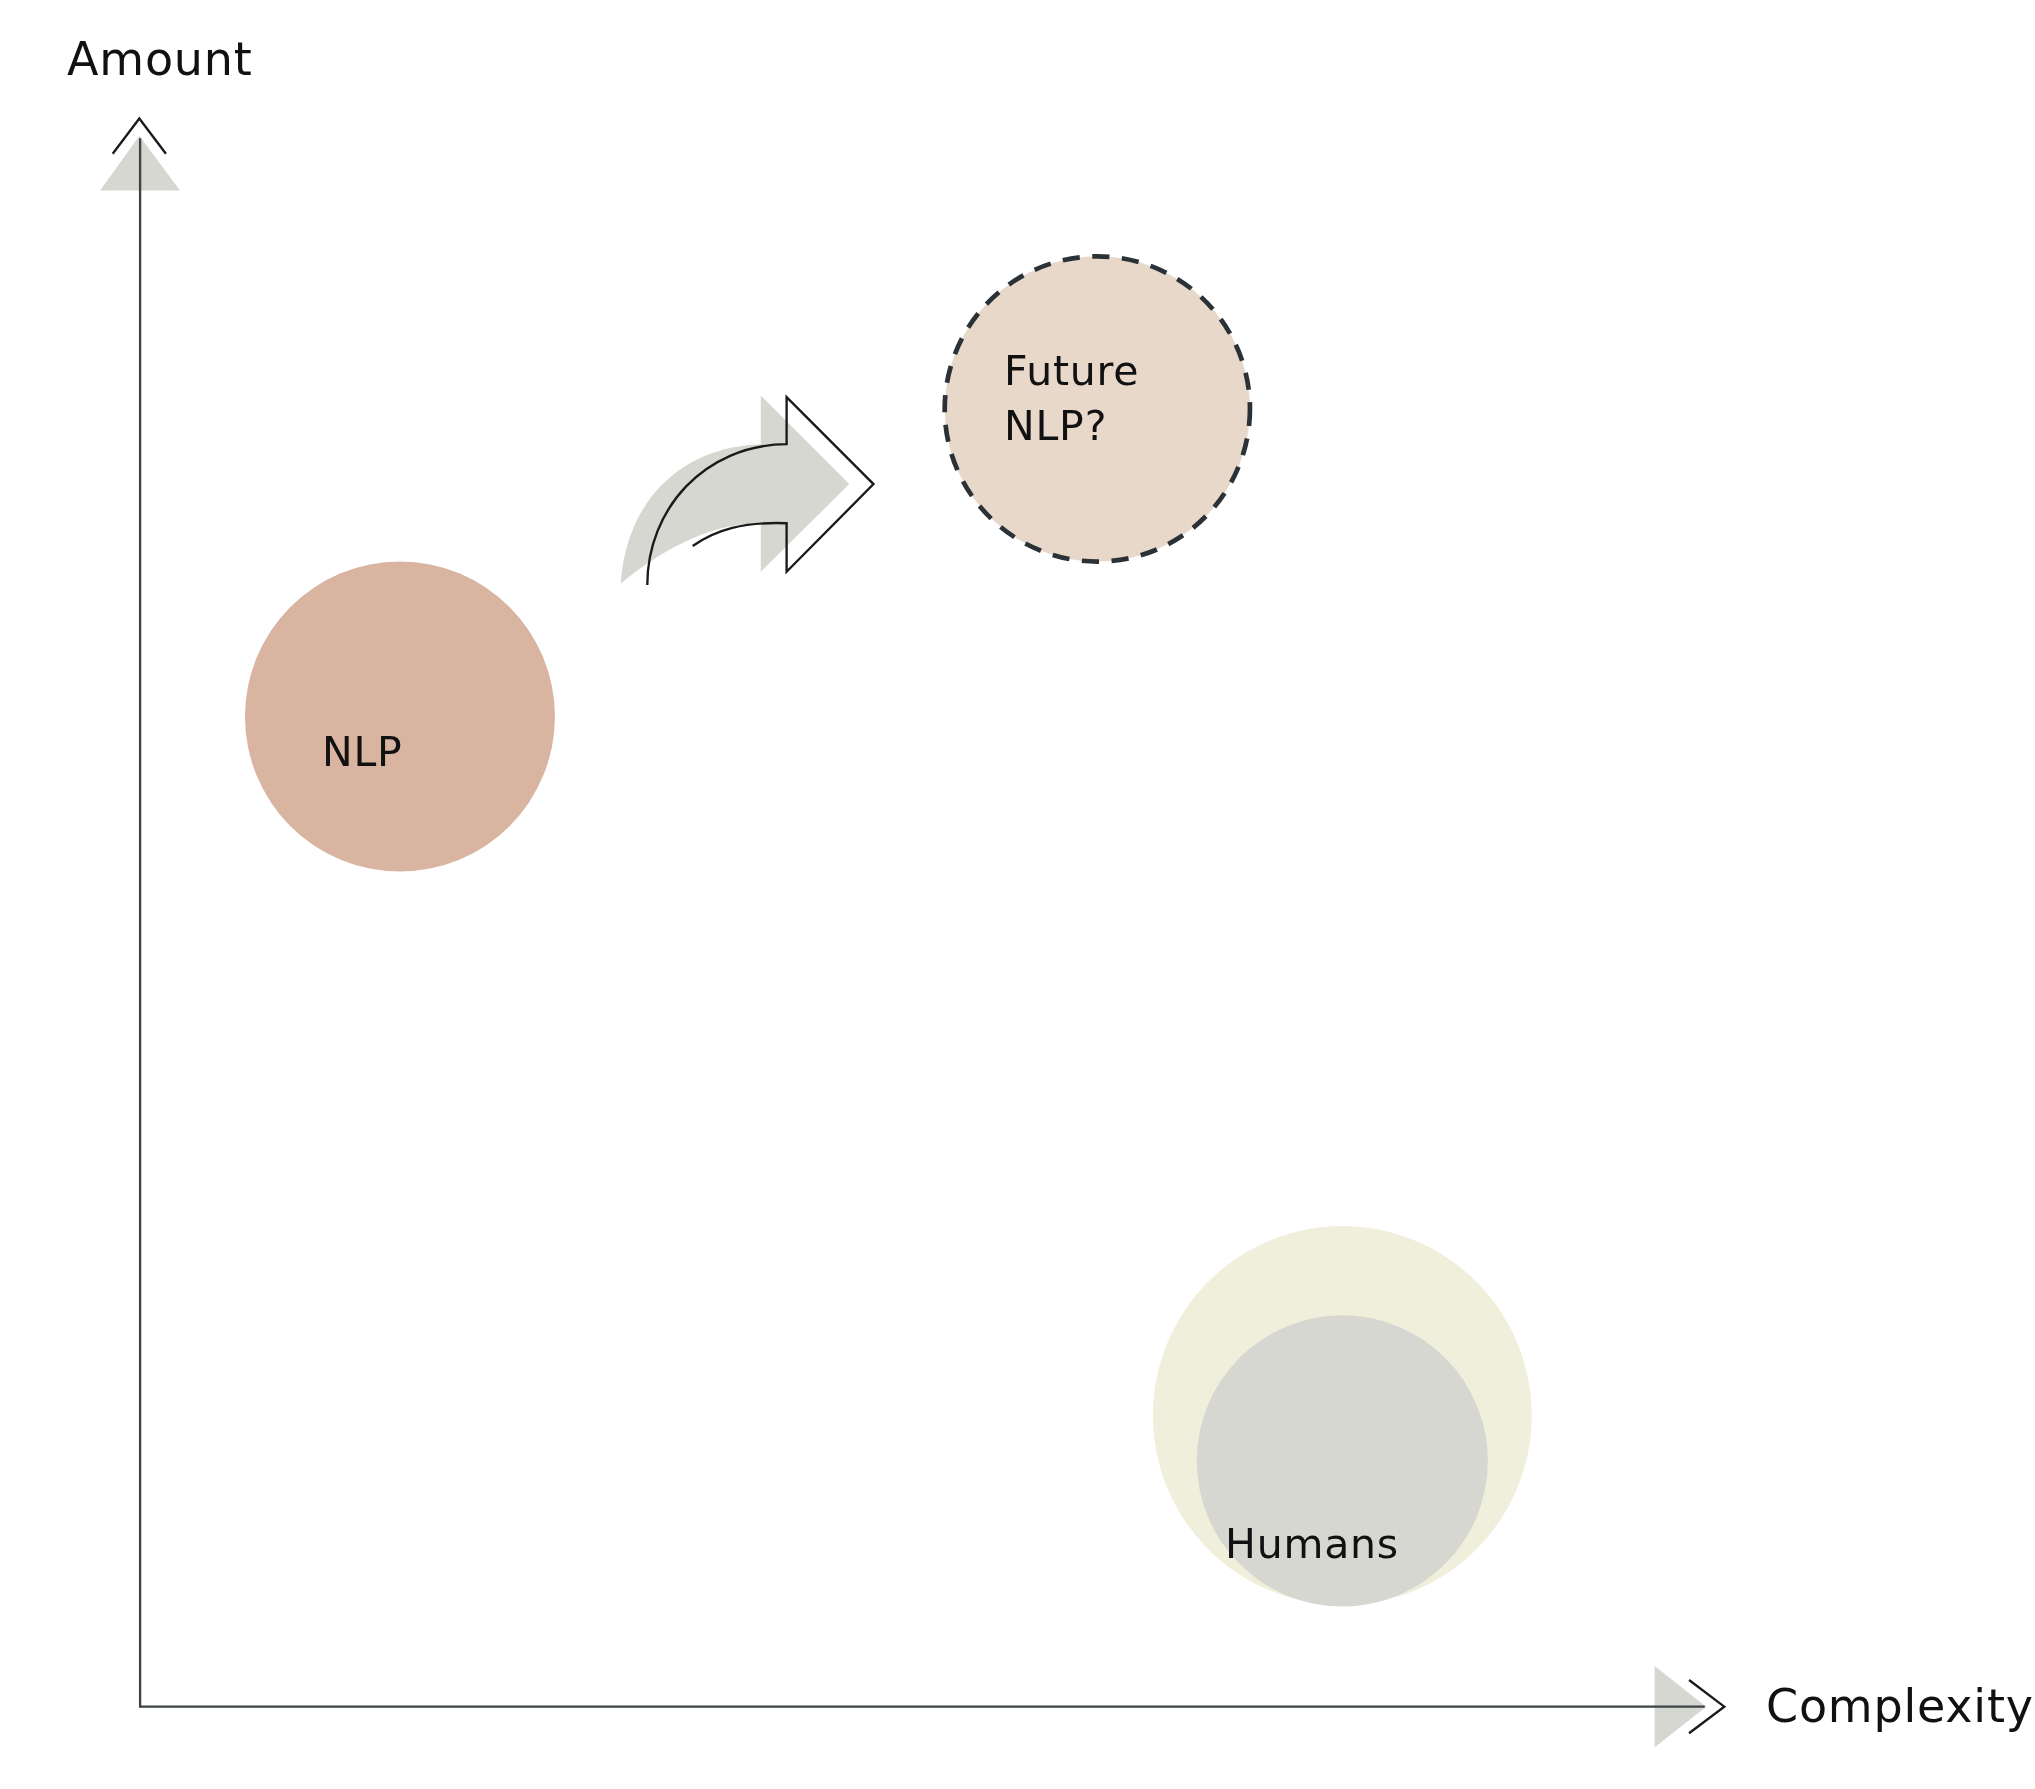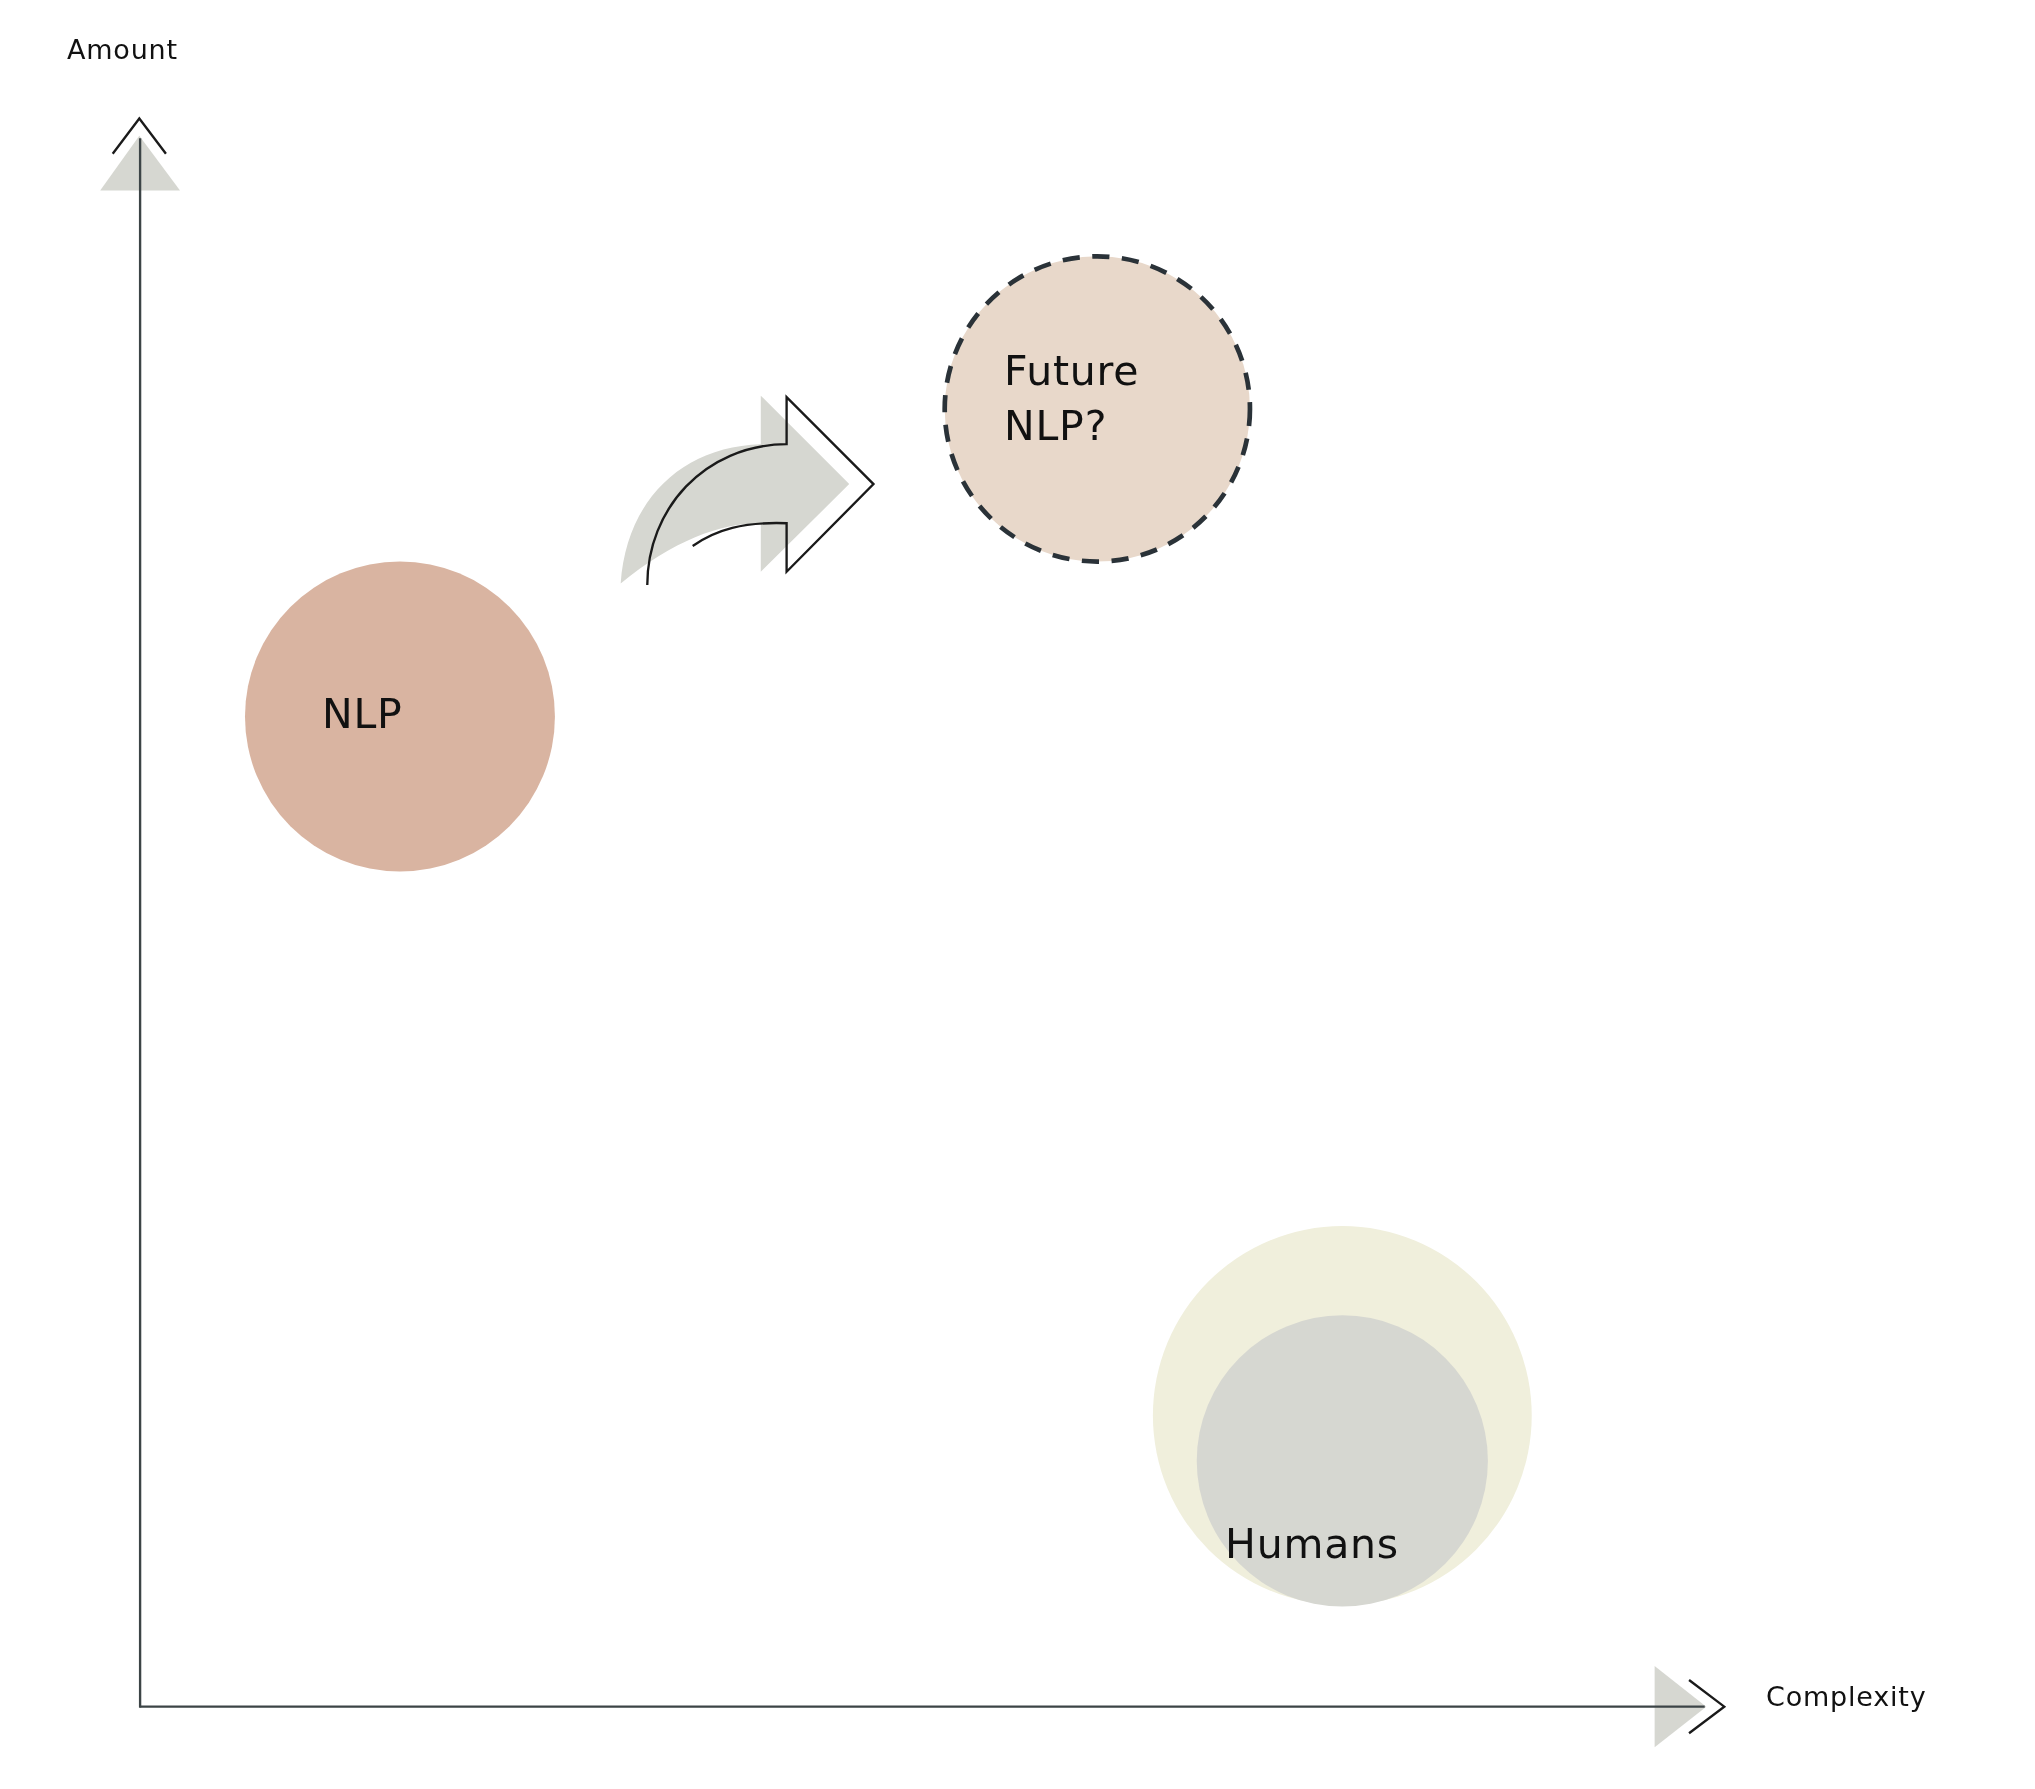--- a/index.html
+++ b/index.html
@@ -1,19 +1,19 @@
 <!DOCTYPE html>
 <html style="font-size:12.5px"><head>
   <meta charset="utf-8">
   <style>
     html, body { margin: 0; padding: 0; background: #ffffff; }
     body { width: 2035px; height: 1790px; position: relative; overflow: hidden;
            font-family: "DejaVu Sans", "Liberation Sans", sans-serif; color: #111; }
     svg.canvas { position: absolute; left: 0; top: 0; }
-    .label { position: absolute; white-space: nowrap; font-size: 27px; letter-spacing: 0.8px; color: #111; line-height: 1; }
+    .label { position: absolute; white-space: nowrap; font-size: 46px; letter-spacing: 0.8px; color: #111; line-height: 1; }
     .center-text { position: absolute; text-align: left; font-size: 41px; letter-spacing: 0.8px; line-height: 55px; color: #111; }
   </style>
 </head>
 <body>
 
 <svg class="canvas" width="2035" height="1790" viewBox="0 0 2600 2286">
 
   <polygon points="178,173 128,243 230,243" fill="#d6d7d1"></polygon>
   <line x1="179" y1="176" x2="179" y2="2181" stroke="#3c4446" stroke-width="3"></line>
   <polyline points="144,196 178,151 212,196" fill="none" stroke="#1a1a1a" stroke-width="3"></polyline>
@@ -30,21 +30,21 @@
   <circle cx="1715" cy="1866" r="186" fill="#d6d7d1"></circle>
 
   <path d="M793,745 C800,640 870,570 972,567 L972,505 L1085,618 L972,730 L972,668 C920,668 860,690 793,745 Z" fill="#d6d7d1"></path>
 
   <path d="M827,747 C827,650 900,568 1005,567 L1005,507 L1116,618 L1005,730 L1005,668 C950,666 915,676 885,697" fill="none" stroke="#1a1a1a" stroke-width="3" stroke-linejoin="miter"></path>
 </svg>
 
 <div class="label" style="left:67px; top:36px;">Amount</div>
 <div class="label" style="left:1766px; top:1683px;">Complexity</div>
 
-<div class="center-text" style="left:322px; top:687px; width:157px;">NLP</div>
+<div class="center-text" style="left:322px; top:725px; width:157px;">NLP</div>
 
 <div class="center-text" style="left:1004px; top:344px; width:188px;">
   <div>Future</div>
   <div>NLP?</div>
 </div>
 
 <div class="center-text" style="left:1225px; top:1517px; width:235px;">Humans</div>
 
 
 </body></html>

